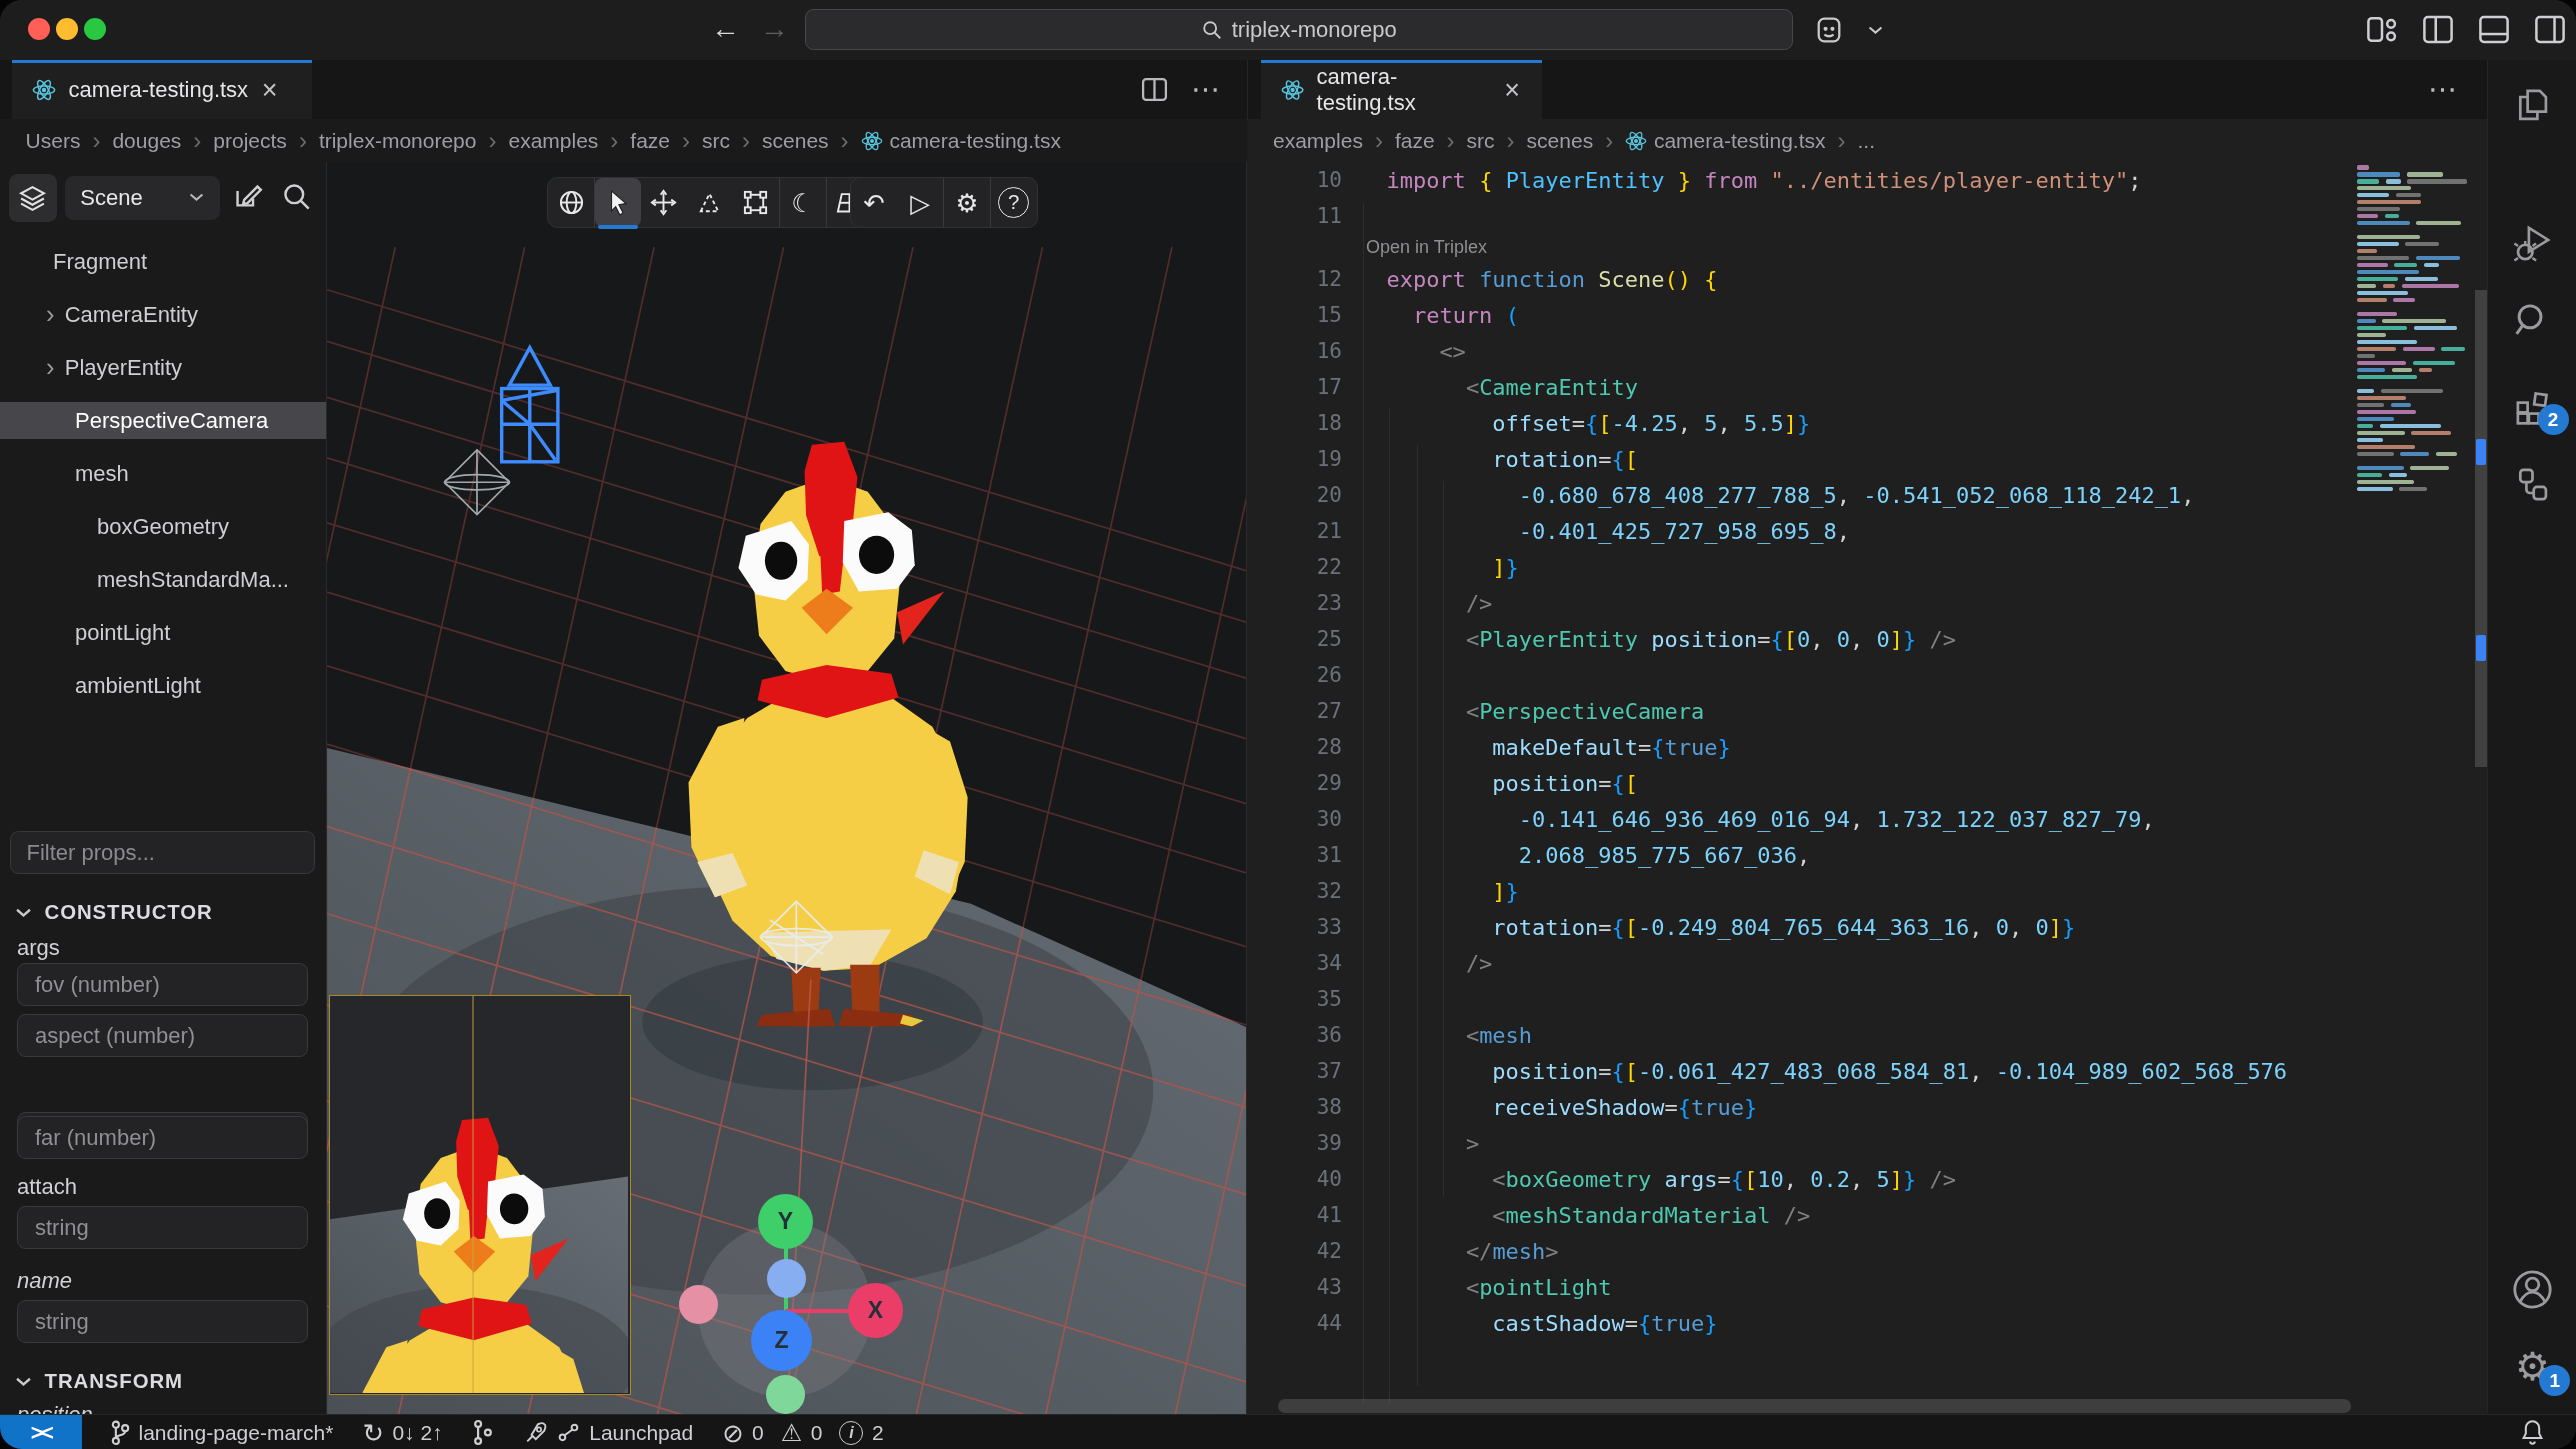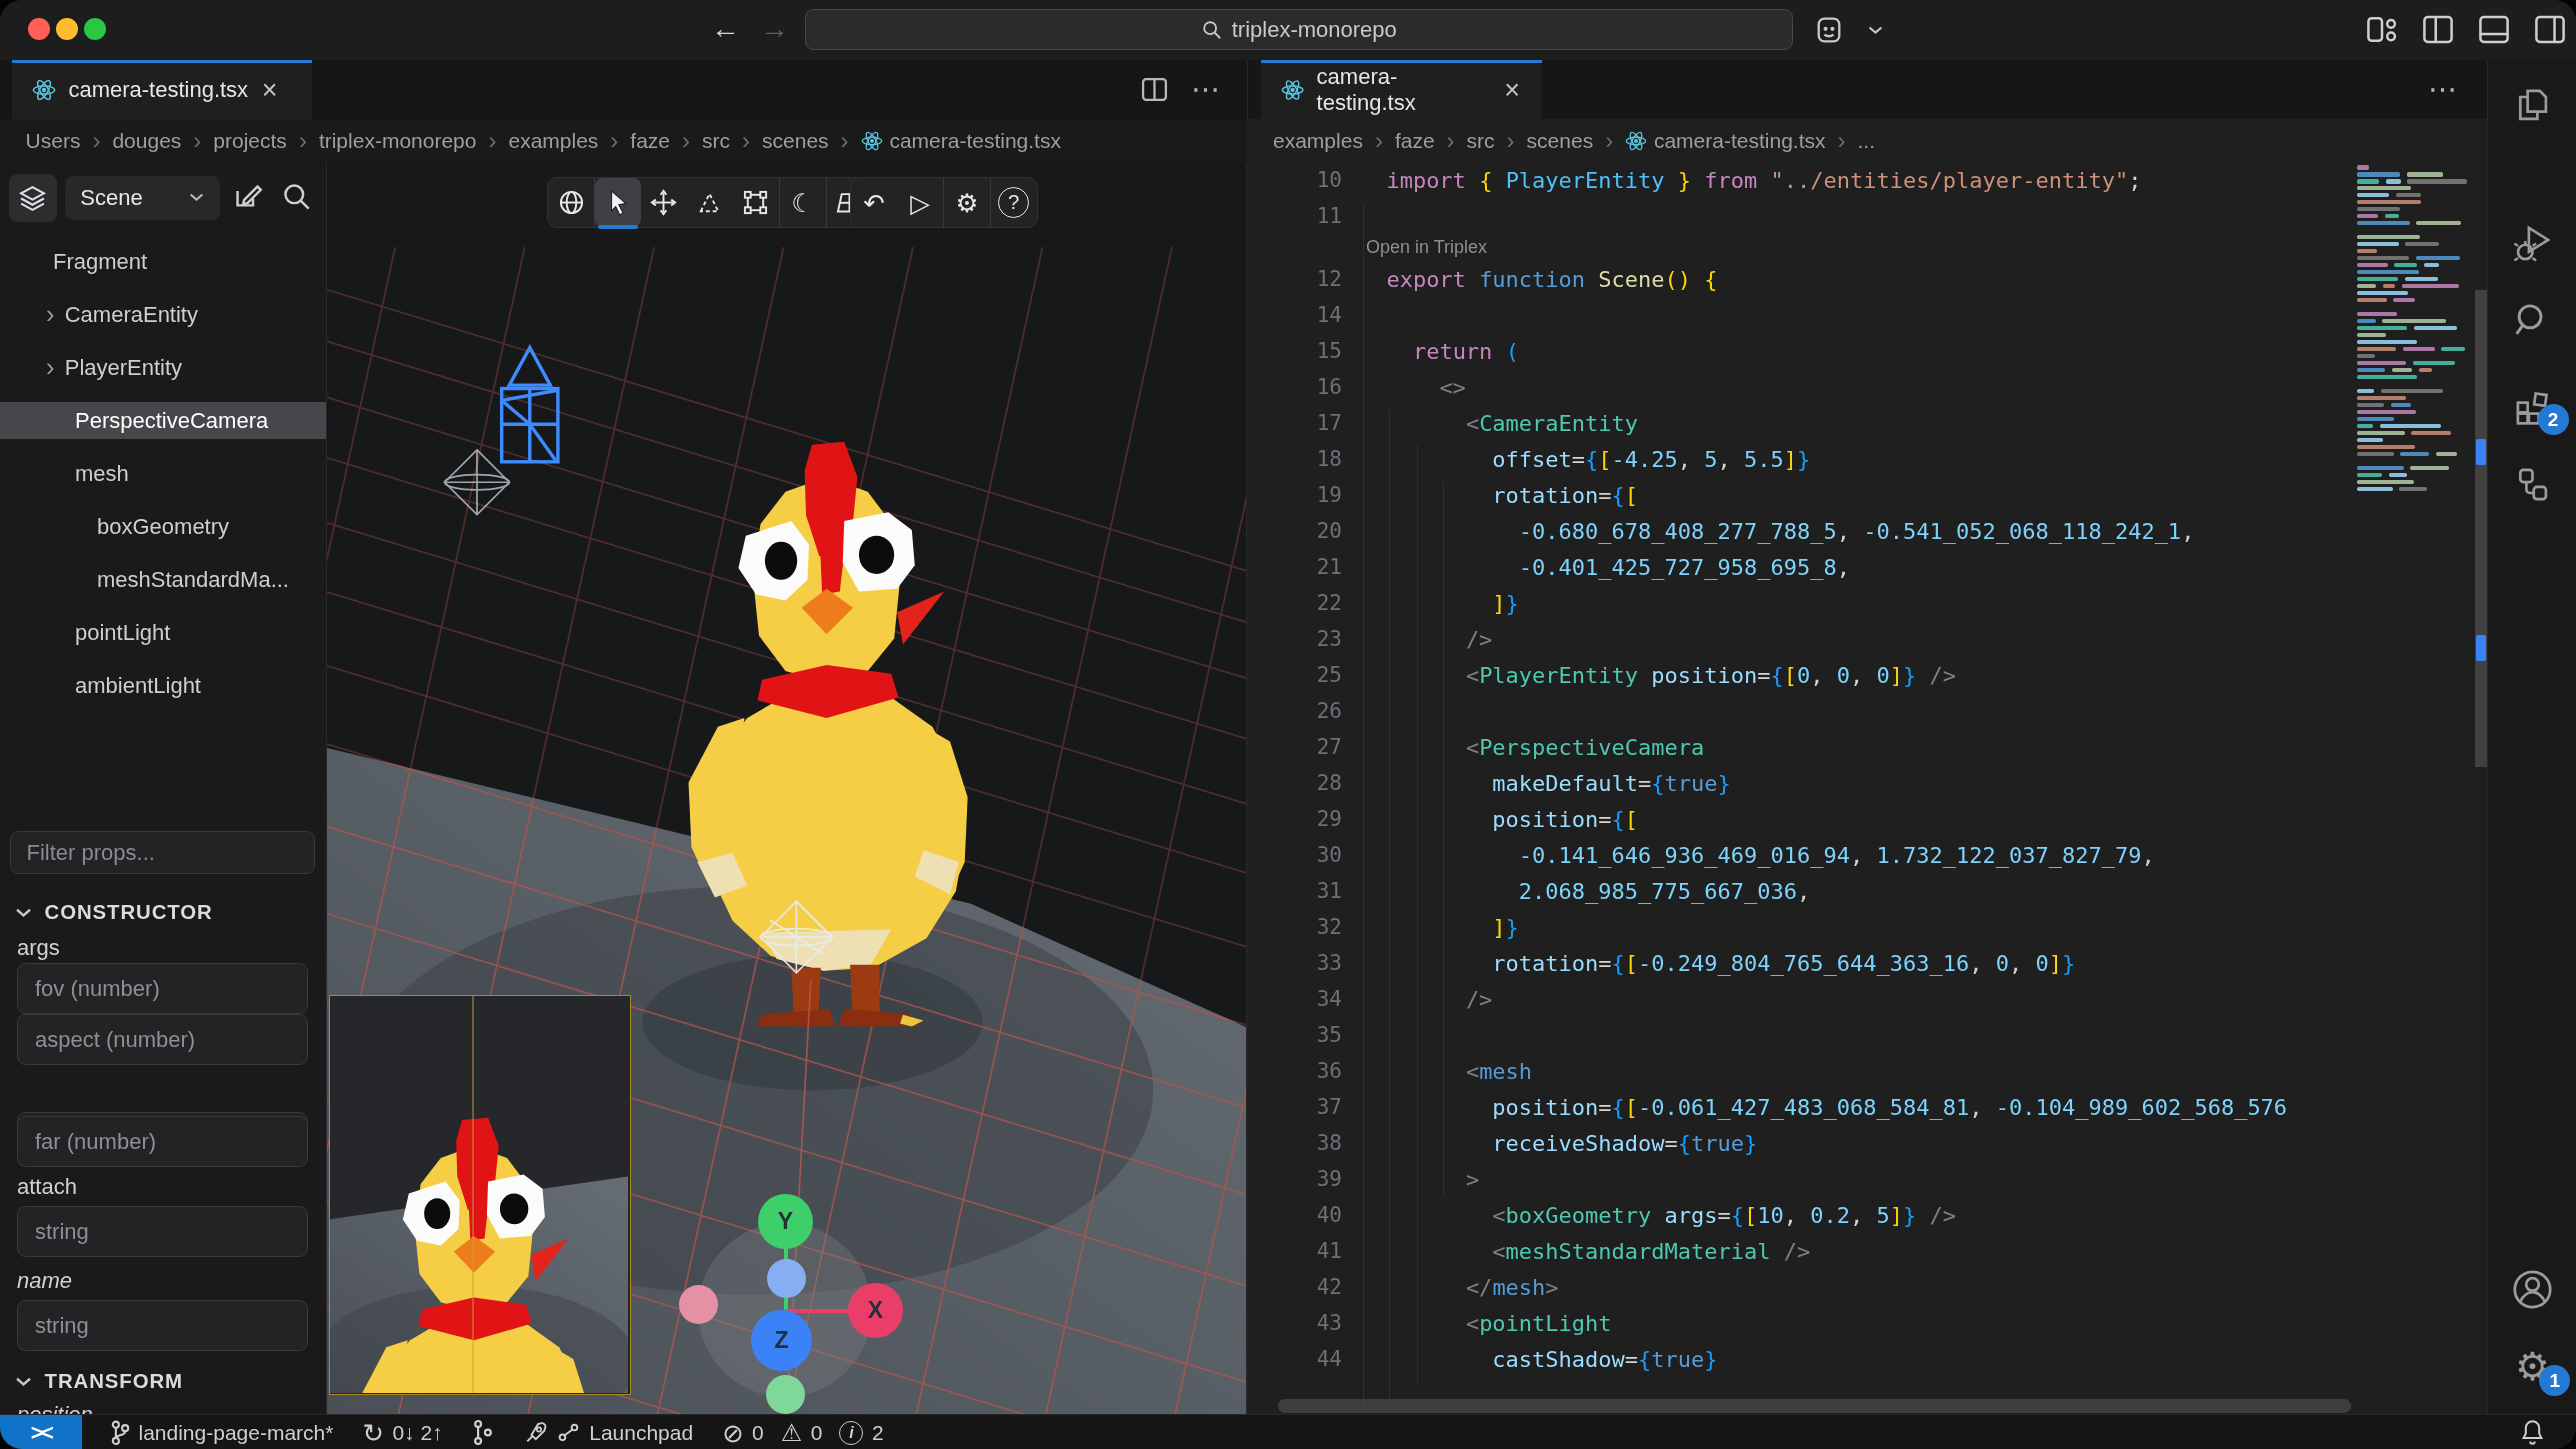--- a/index.html
+++ b/index.html
@@ -39,21 +39,21 @@
   .tree{position:absolute;left:0;top:65px;width:100%;}
   .tree-row{height:37px;display:flex;align-items:center;font-size:22px;color:#cfcfd3;position:relative;margin-top:16px;}
   .tree-row.selected{background:#47474b;color:#ffffff;}
   .tree-chevron{color:#9a9a9f;font-size:25.6px;margin-right:10.2px;}
   .filter-input{position:absolute;left:10.2px;top:669px;width:305px;height:43px;background:#232325;border:0.9px solid #39393c;
     border-radius:8.5px;color:#d8d8dc;font-size:22px;padding:0 15.3px;box-sizing:border-box;font-family:"Liberation Sans",sans-serif;}
   .filter-input::placeholder{color:#8a8a90;}
   .section-h{position:absolute;display:flex;align-items:center;gap:12px;color:#dcdce0;font-size:20.4px;font-weight:bold;letter-spacing:0.9px;}
   .prop-label{position:absolute;color:#d2d2d6;font-size:22px;}
   .prop-label.it{font-style:italic;}
-  .prop-input{position:absolute;left:17px;width:291px;height:51px;background:#232325;border:0.9px solid #3a3a3d;border-radius:8.5px;
+  .prop-input{position:absolute;left:17px;width:291px;height:43px;background:#232325;border:0.9px solid #3a3a3d;border-radius:8.5px;
     color:#86efac;font-size:22px;padding:0 17px;box-sizing:border-box;font-family:"Liberation Sans",sans-serif;}
   .prop-input::placeholder{color:#8f8f95;}
   
   .viewport{position:absolute;left:327px;top:162px;width:920px;height:1252px;background:#17181a;overflow:hidden;border-right:0.9px solid #2a2a2b;box-sizing:border-box;}
   .vp-toolbar{position:absolute;top:15.3px;height:49px;background:#232325;border:0.9px solid #323235;border-radius:10.2px;
     display:flex;align-items:center;color:#e8e8ea;}
   .vp-cell{width:46px;height:49px;display:flex;align-items:center;justify-content:center;position:relative;font-size:25.6px;}
   .vp-sep{width:0.9px;height:49px;background:#39393c;}
   .vp-cell.active{background:#3f3f44;border-radius:7.7px;}
   .vp-cell.active:after{content:"";position:absolute;left:3.4px;right:3.4px;bottom:-1.7px;height:4.3px;background:#2479d2;border-radius:2.6px;}
@@ -580,24 +580,20 @@
         <div class="code-row">
           <span class="ln">11</span>
           <span class="code-text" style="margin-left: 20.4px;"></span>
         </div>
         <div class="code-row lens">
           <span class="lens-text">Open in Triplex</span>
         </div>
         <div class="code-row">
           <span class="ln">12</span>
           <span class="code-text" style="margin-left: 20.4px;"><span class="tok-kw">export</span><span class="tok-fg"> </span><span class="tok-kw2">function</span><span class="tok-fg"> </span><span class="tok-fn">Scene</span><span class="tok-by">()</span><span class="tok-fg"> </span><span class="tok-by">{</span></span>
-        </div>
-        <div class="code-row">
-          <span class="ln">14</span>
-          <span class="code-text" style="margin-left: 20.4px;"></span>
         </div>
         <div class="code-row">
           <span class="ln">15</span>
           <span class="code-text" style="margin-left: 20.4px;"><span class="tok-fg">  </span><span class="tok-kw">return</span><span class="tok-fg"> </span><span class="tok-bb">(</span></span>
         </div>
         <div class="code-row">
           <span class="ln">16</span>
           <span class="code-text" style="margin-left: 20.4px;"><span class="tok-fg">    </span><span class="tok-punct">&lt;&gt;</span></span>
         </div>
         <div class="code-row">

